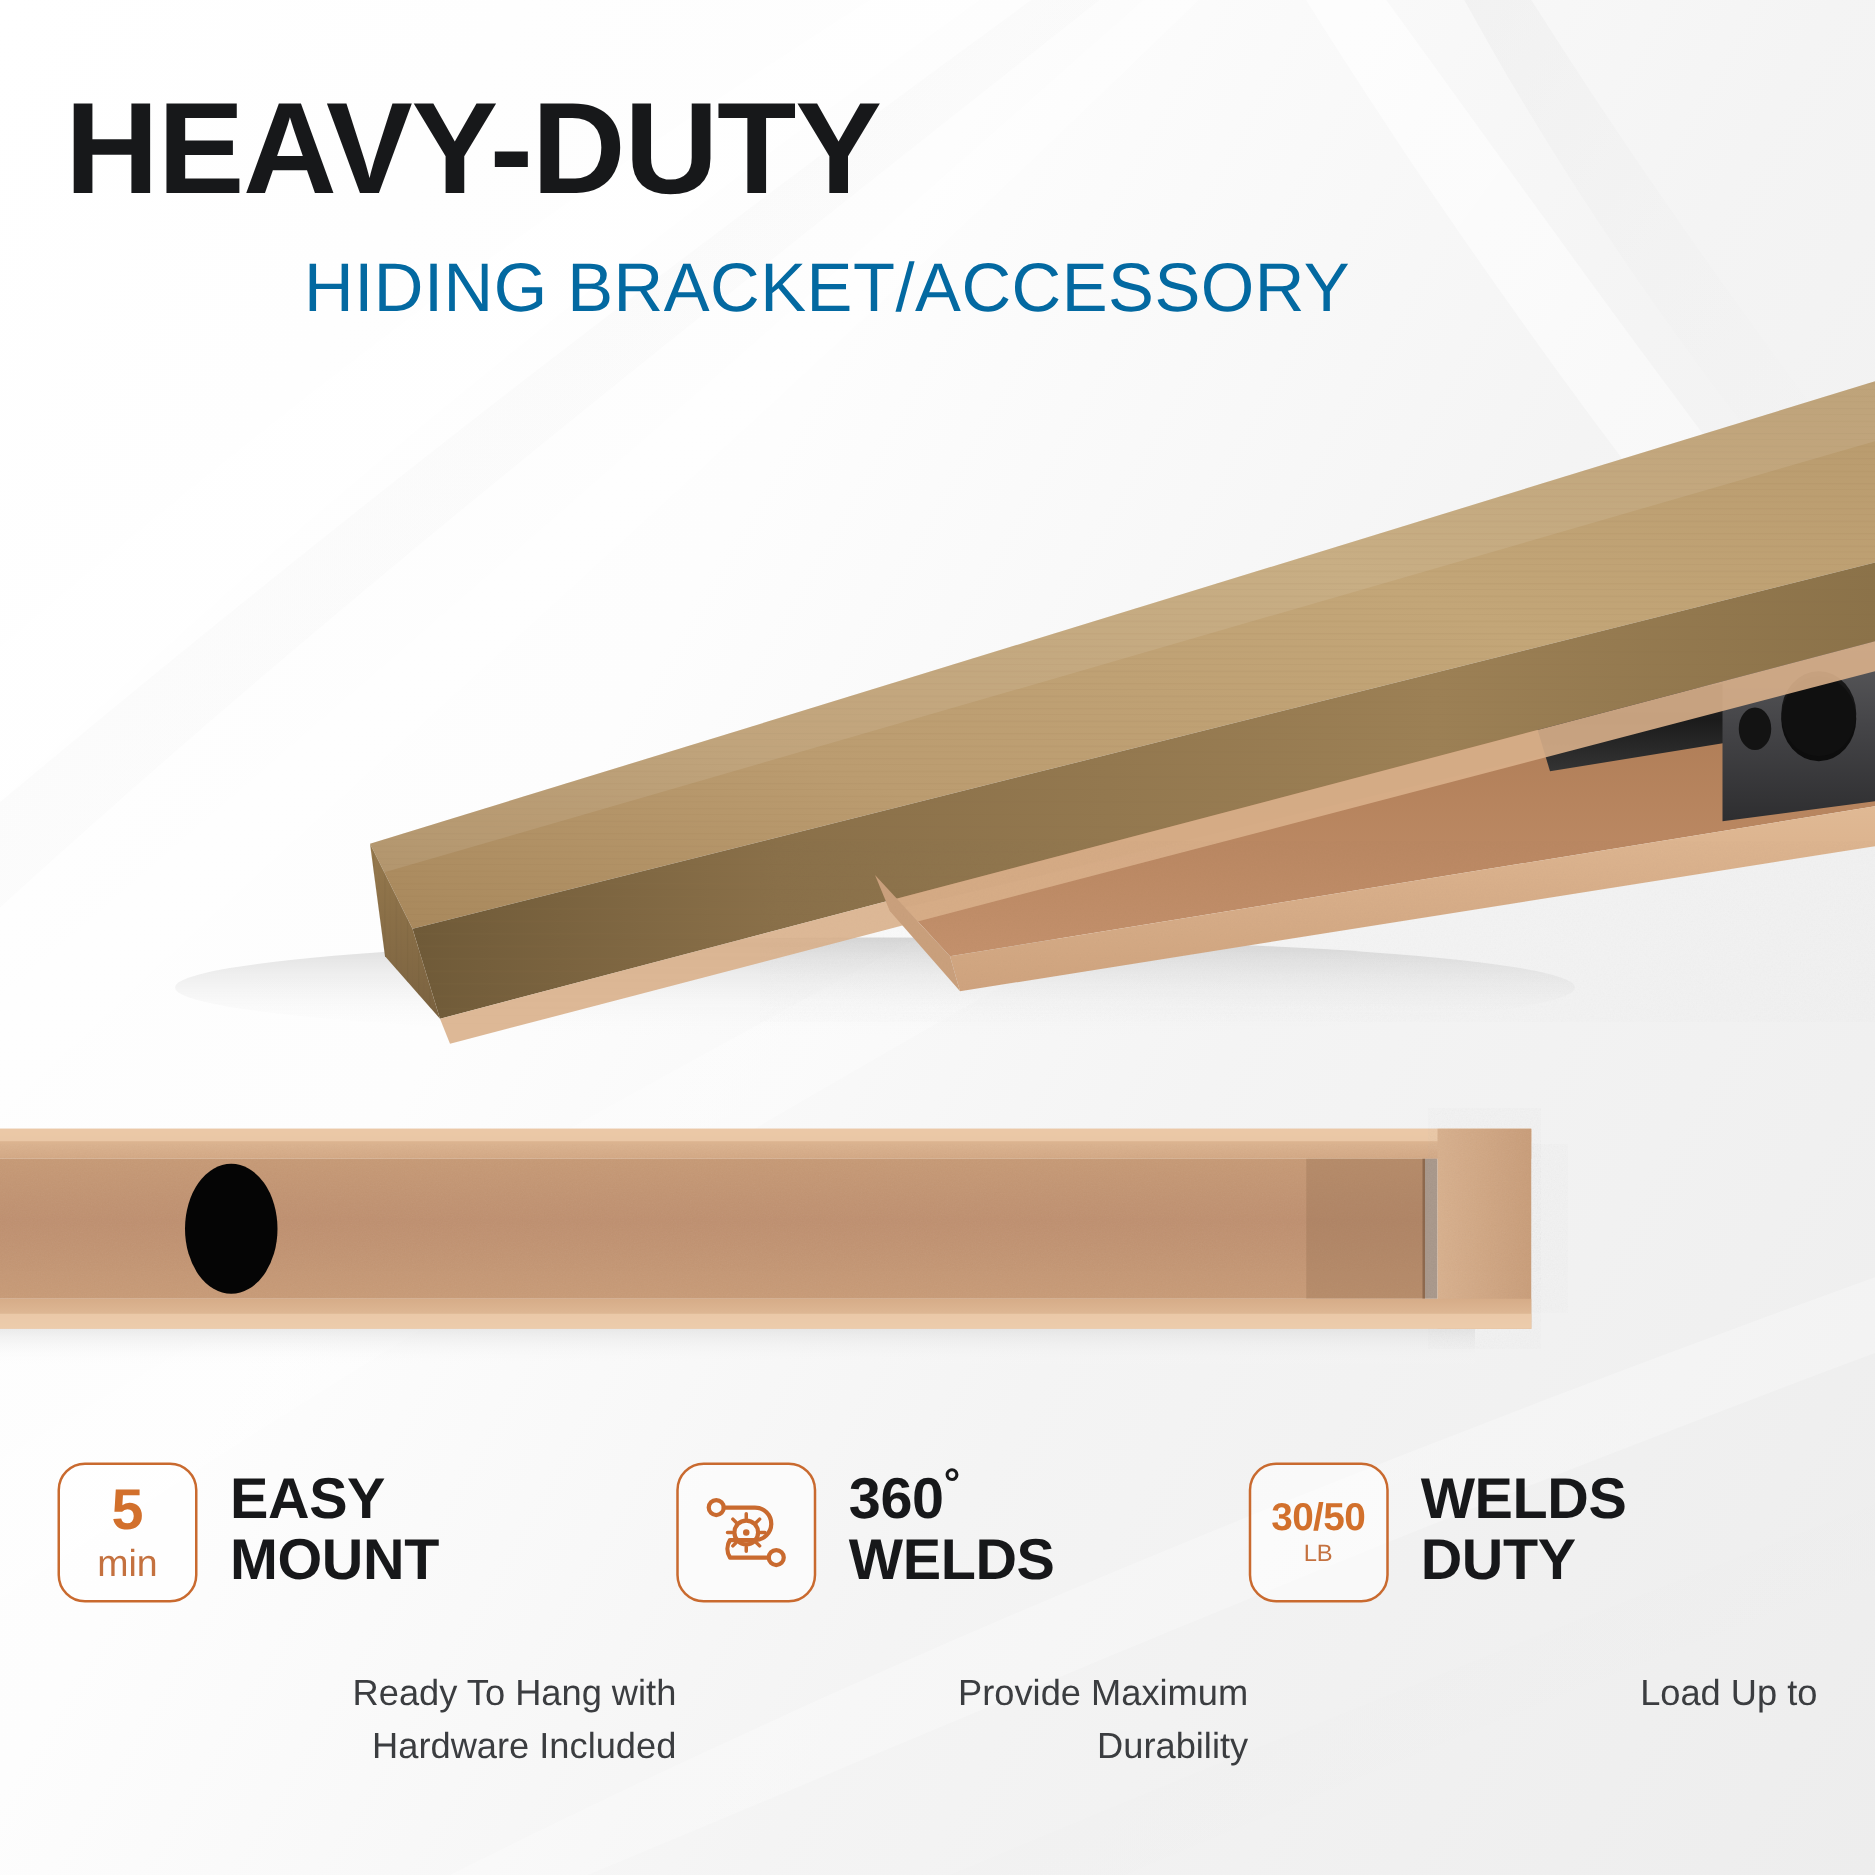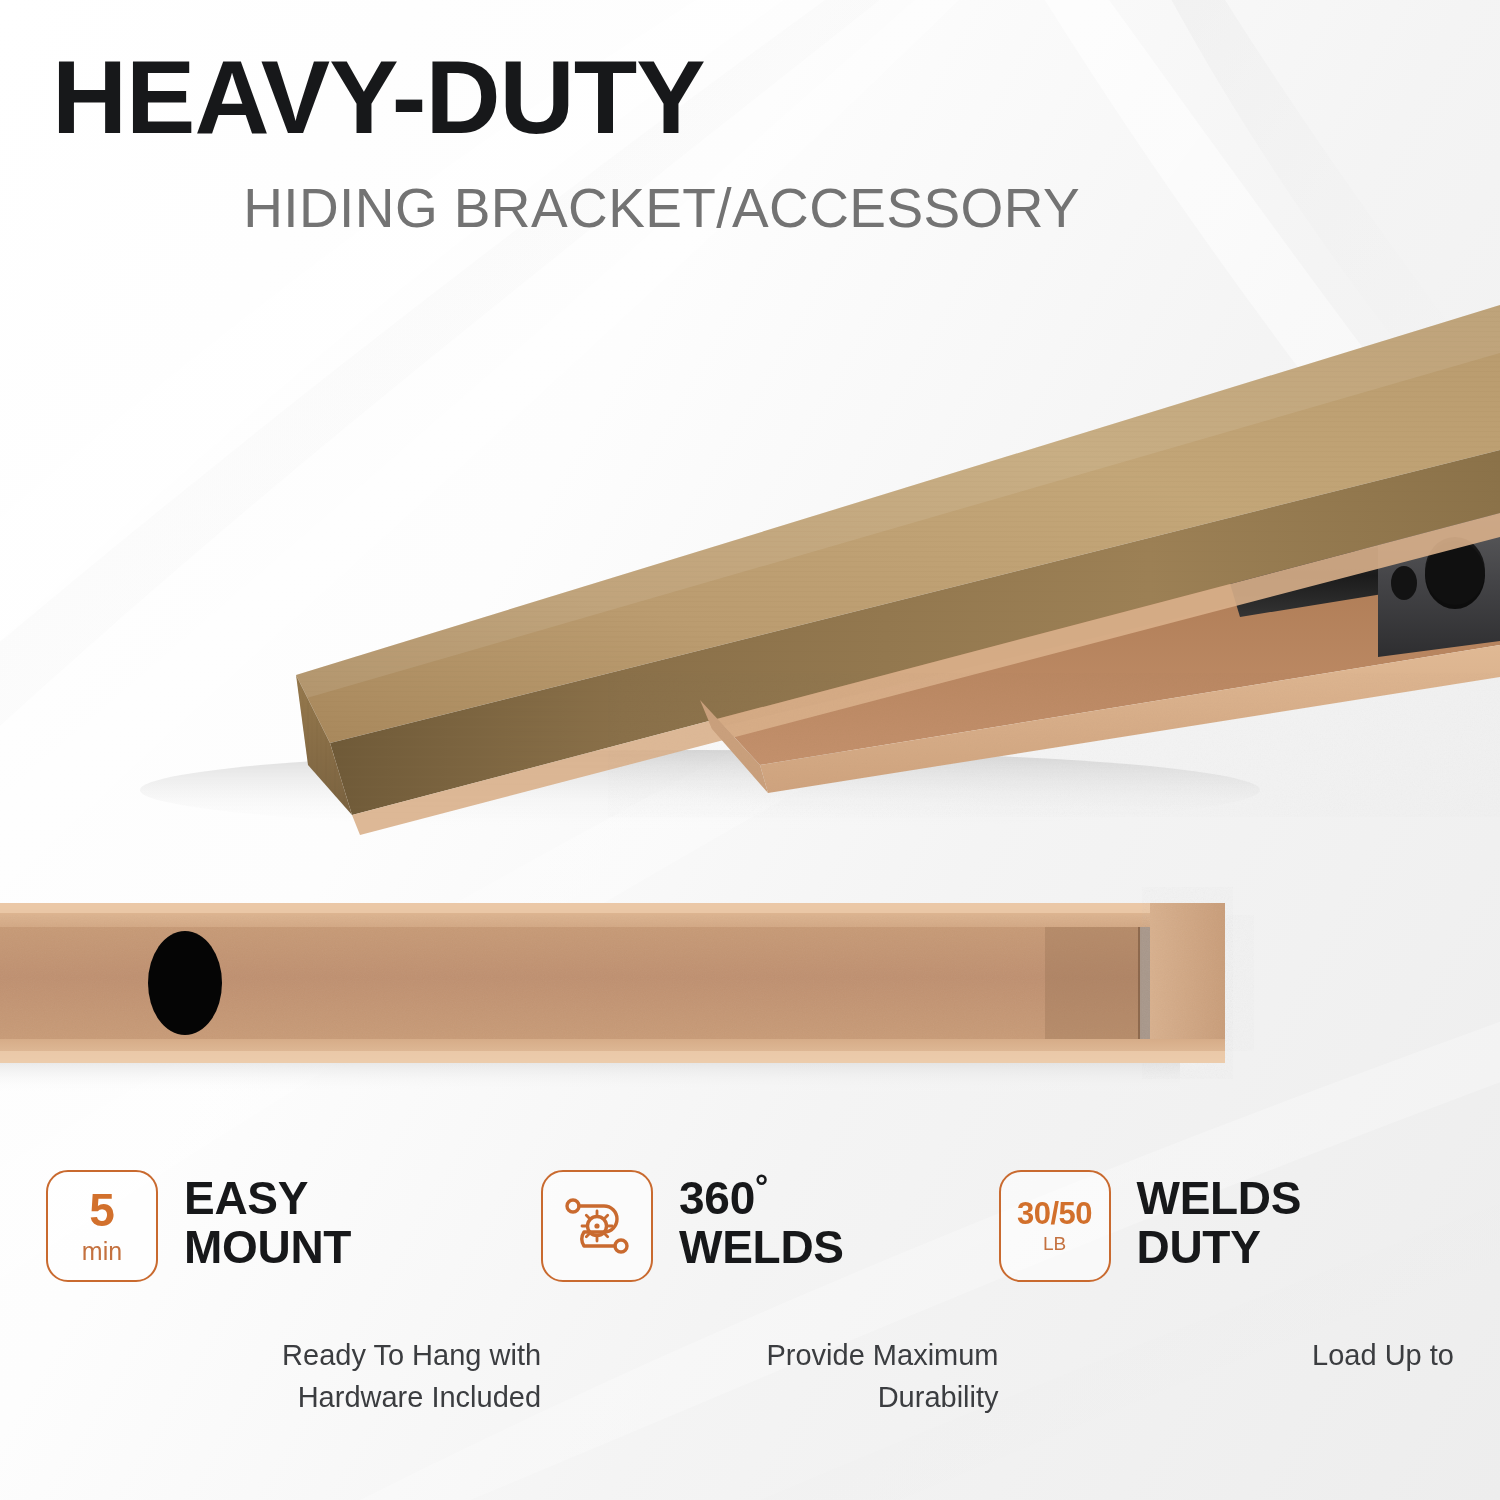--- a/index.html
+++ b/index.html
@@ -17,30 +17,30 @@
     position:absolute; inset:0;
     background:
       linear-gradient(120deg,#ffffff 0%,#fdfdfd 35%,#f4f4f4 62%,#ededed 100%);
   }
   .bg-swoosh { position:absolute; inset:0; overflow:hidden; }
   .bg-swoosh svg { position:absolute; inset:0; width:100%; height:100%; }
 
   
   #headline {
     position:absolute; left:0; top:0; width:1500px; z-index:6;
-    padding:44px 60px 0 52px;
+    padding:66px 60px 0 52px;
   }
   .h-main {
     font-size:104px; font-weight:bold; letter-spacing:-1px;
     color:#17181a; line-height:1.02; white-space:nowrap;
   }
   .h-sub-wrap { text-align:right; padding-right:360px; margin-top:26px; }
   .h-sub {
     font-size:55px; font-weight:normal; letter-spacing:0.4px;
-    color:#737373; white-space:nowrap; display:inline-block;
+    color:#0369a1; white-space:nowrap; display:inline-block;
   }
 
   
   #hero { position:absolute; left:0; top:245px; width:1500px; height:620px; z-index:3; }
   #hero svg { width:100%; height:100%; display:block; }
 
   
   #channel { position:absolute; left:0; top:855px; width:1500px; height:260px; z-index:3; }
   #channel svg { width:100%; height:100%; display:block; }
 
@@ -62,21 +62,21 @@
     display:flex; flex-direction:column;
     align-items:center; justify-content:center;
     background:rgba(255,255,255,0.55);
   }
   .badge-num {
     color:#d2702c; font-weight:bold; line-height:1;
   }
   .badge-num.big { font-size:46px; }
   .badge-num.dual { font-size:31px; letter-spacing:-0.5px; }
   .badge-unit {
-    color:#c4713f; font-size:25px; line-height:1.1; margin-top:5px; font-weight:normal;
+    color:#c4713f; font-size:30px; line-height:1.1; margin-top:5px; font-weight:normal;
   }
   .badge-unit.sm { font-size:19px; }
   .badge svg { display:block; }
 
   .f-title {
     font-size:46px; font-weight:bold; color:#17181a;
     line-height:1.06; letter-spacing:-0.3px; padding-top:4px;
   }
   .f-title .deg { font-size:33px; vertical-align:super; line-height:0; }
 

